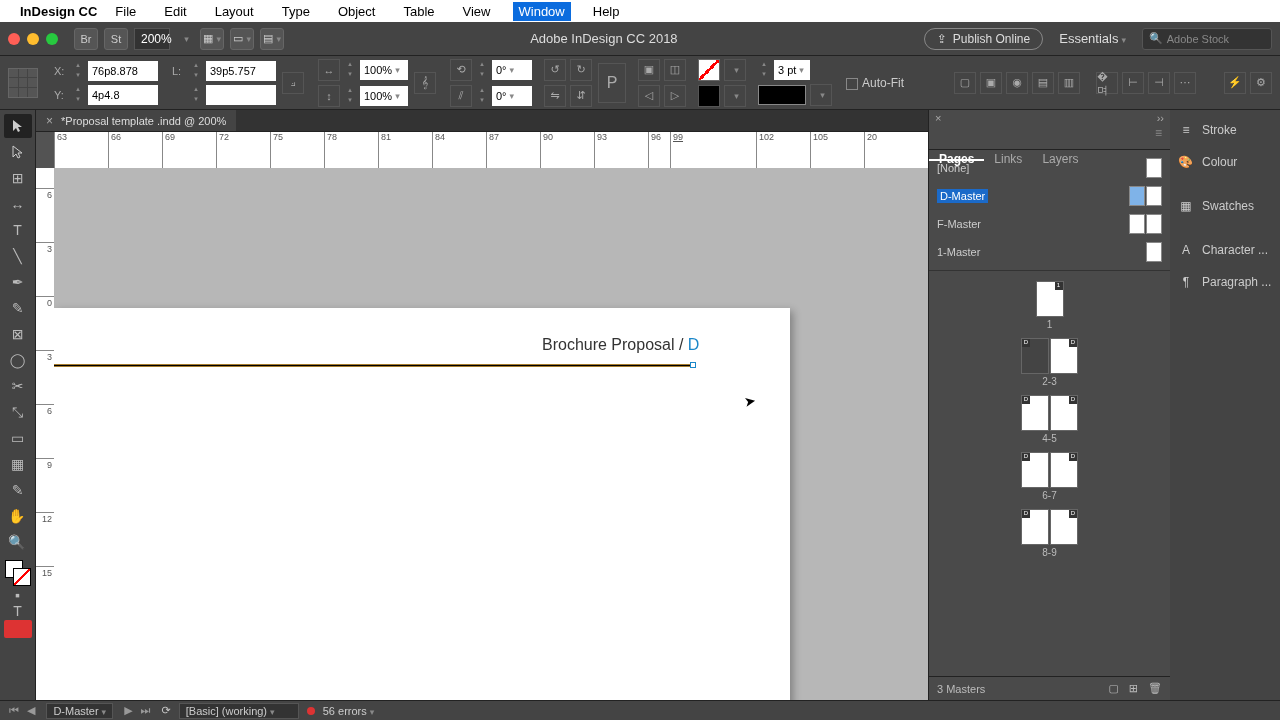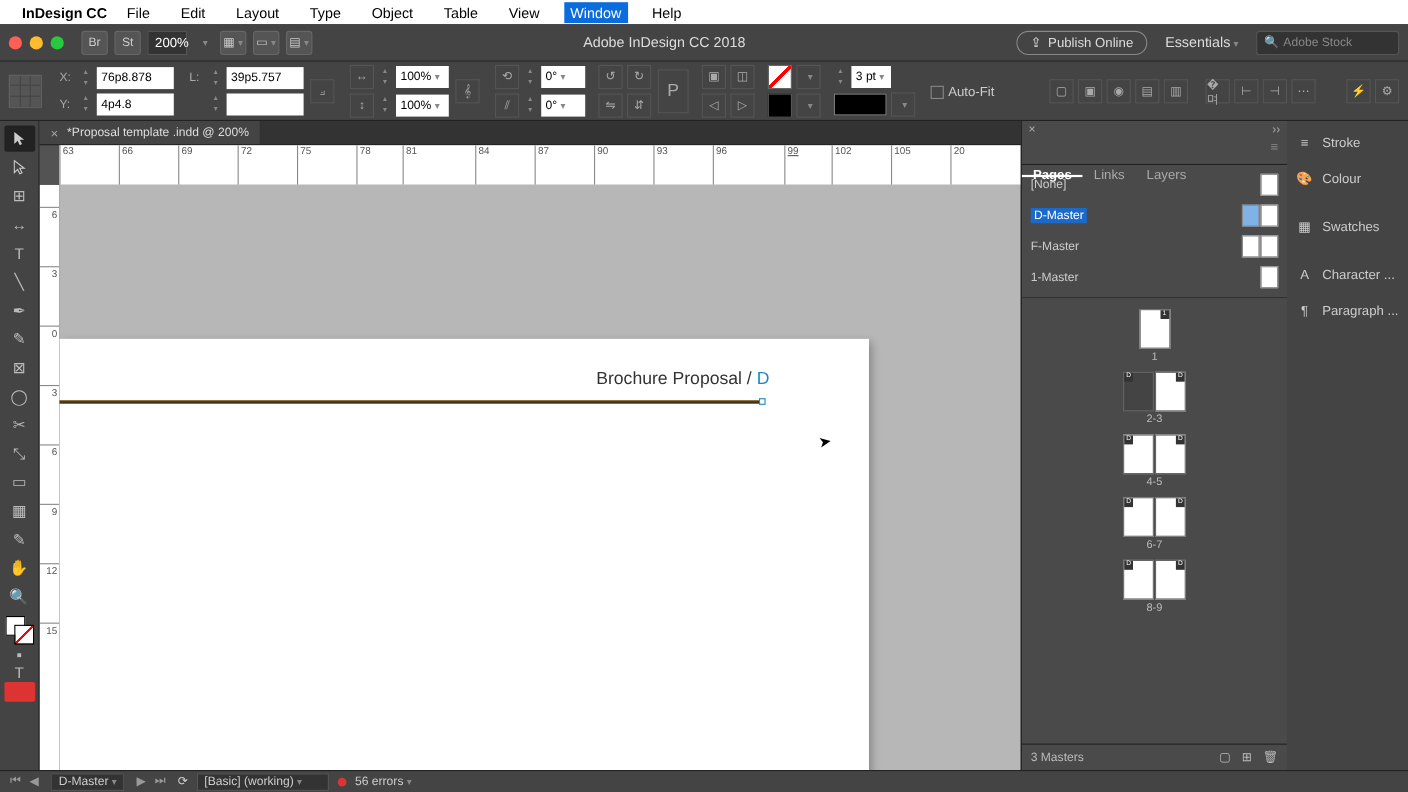--- a/index.html
+++ b/index.html
@@ -340,27 +340,27 @@
         <span>*Proposal template .indd @ 200%</span>
       </div>
     </div>
     <div class="ruler-h" id="ruler-h">
         <div class="tick" style="left: 0px;">63</div>
         <div class="tick" style="left: 54px;">66</div>
         <div class="tick" style="left: 108px;">69</div>
         <div class="tick" style="left: 162px;">72</div>
         <div class="tick" style="left: 216px;">75</div>
         <div class="tick" style="left: 270px;">78</div>
-        <div class="tick" style="left: 312px;">81</div>
+        <div class="tick" style="left: 324px;">81</div>
         <div class="tick" style="left: 378px;">84</div>
         <div class="tick" style="left: 432px;">87</div>
         <div class="tick" style="left: 486px;">90</div>
         <div class="tick" style="left: 540px;">93</div>
         <div class="tick" style="left: 594px;">96</div>
-        <div class="tick" style="left: 659px; text-decoration: underline;">99</div>
+        <div class="tick" style="left: 616px; text-decoration: underline;">99</div>
         <div class="tick" style="left: 702px;">102</div>
         <div class="tick" style="left: 756px;">105</div>
         <div class="tick" style="left: 810px;">20</div>
       </div>
     <div class="canvas-wrap">
       <div class="ruler-v" id="ruler-v">
           <div class="tick" style="top: 20px;">6</div>
           <div class="tick" style="top: 74px;">3</div>
           <div class="tick" style="top: 128px;">0</div>
           <div class="tick" style="top: 182px;">3</div>

